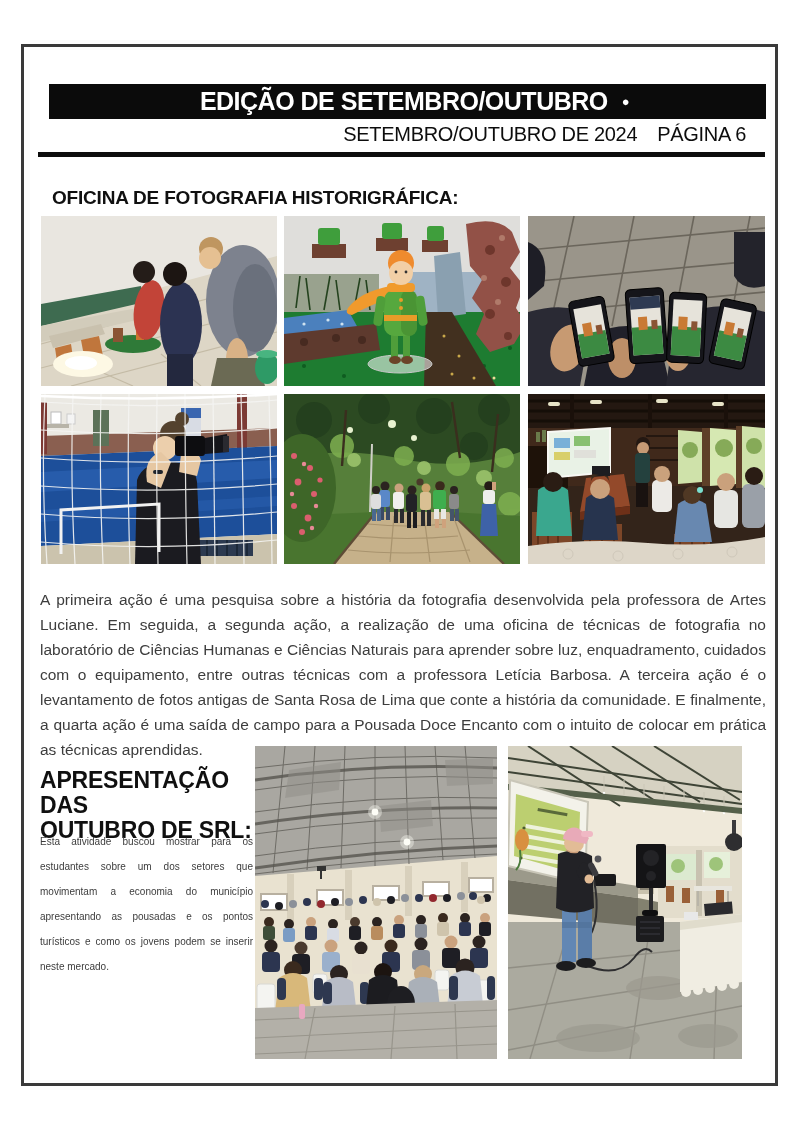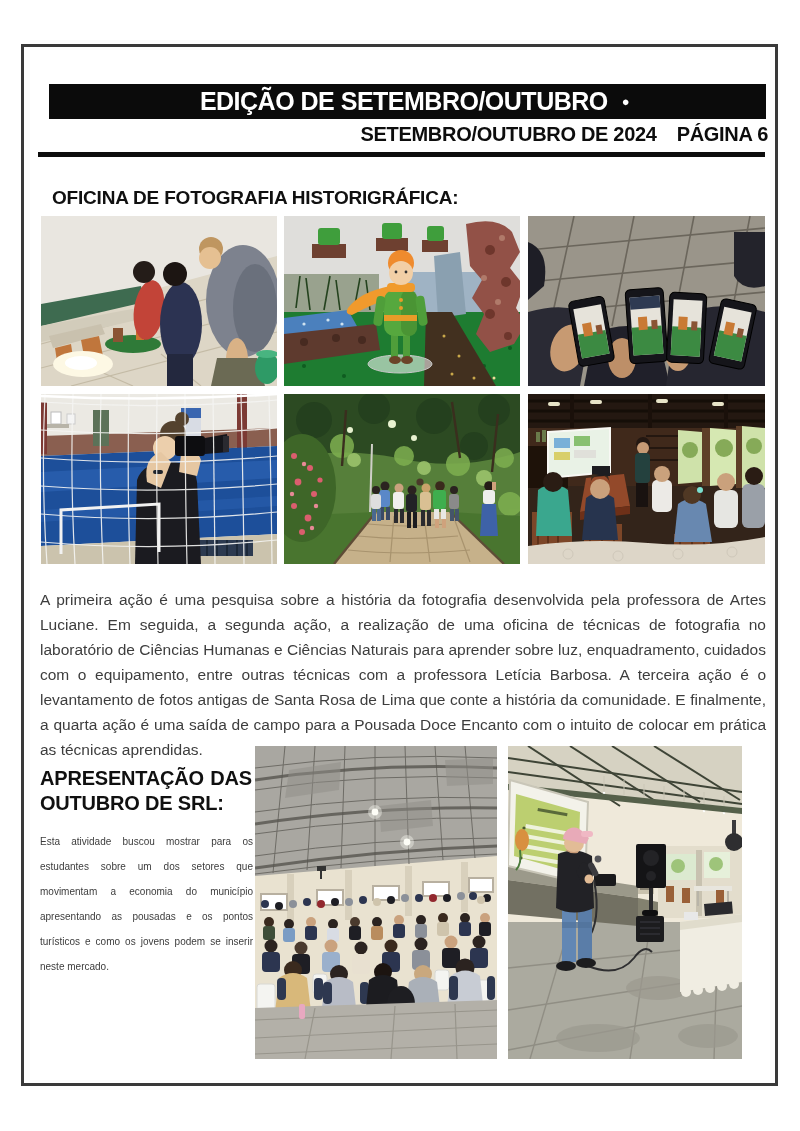--- a/index.html
+++ b/index.html
@@ -1,26 +1,26 @@
 <!DOCTYPE html>
 <html lang="pt"><head>
 <meta charset="utf-8">
 <style>
   html,body{margin:0;padding:0;background:#ffffff;}
   body{width:800px;height:1131px;position:relative;font-family:"Liberation Sans",sans-serif;overflow:hidden;}
   .abs{position:absolute;}
   .page-frame{left:21px;top:44px;width:757px;height:1042px;border:3px solid #3a3a3a;box-sizing:border-box;background:#fff;}
   .banner{left:49px;top:84px;width:701px;height:35px;background:#0b0b0b;color:#ffffff;display:flex;align-items:center;justify-content:center;gap:12px;font-weight:bold;font-size:25px;letter-spacing:-0.5px;white-space:nowrap;padding-left:16px;}
   .banner .dot{font-size:13px;line-height:1;margin:0 2px;}
-  .dateline{left:46px;top:123px;width:722px;text-align:right;font-weight:bold;font-size:20px;letter-spacing:-0.3px;color:#0d0d0d;white-space:nowrap;}
+  .dateline{left:24px;top:123px;width:722px;text-align:right;font-weight:normal;font-size:20px;letter-spacing:-0.3px;color:#0d0d0d;white-space:nowrap;}
   .dateline .pg{margin-left:20px;}
   .rule{left:38px;top:152px;width:727px;height:5px;background:#0d0d0d;}
   .sec-title{font-weight:bold;color:#101010;letter-spacing:-0.2px;}
   .sec1-title{left:40px;top:174px;font-size:19px;margin-left:12px;}
-  .sec2-title{left:40px;top:749px;width:212px;font-size:20px;line-height:25px;}
+  .sec2-title{left:40px;top:749px;width:212px;font-size:23px;line-height:25px;}
   .sec2-title .jl{text-align:justify;text-align-last:justify;}
   .para{color:#3d3d3d;text-align:justify;margin-top:10px;}
   .para1{left:40px;top:577px;width:726px;font-size:15.5px;line-height:25px;}
   .para2{left:40px;top:819px;width:213px;font-size:10px;line-height:25px;}
   figure.photo{margin:0;overflow:hidden;background:#ddd;}
   figure.photo svg{width:100%;height:100%;display:block;}
   .p1{left:41px;top:216px;width:236px;height:170px;}
   .p2{left:284px;top:216px;width:236px;height:170px;}
   .p3{left:528px;top:216px;width:237px;height:170px;}
   .p4{left:41px;top:394px;width:236px;height:170px;}

